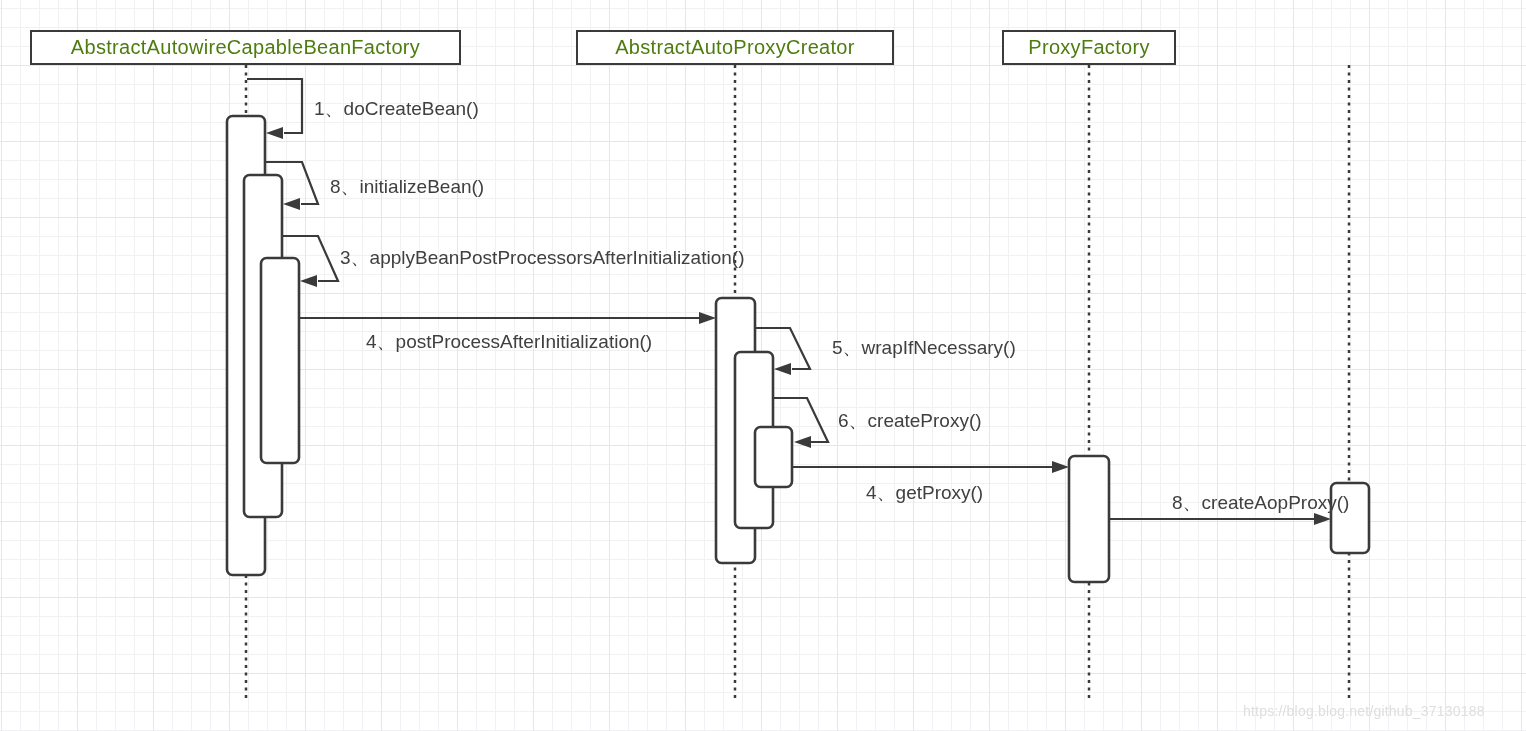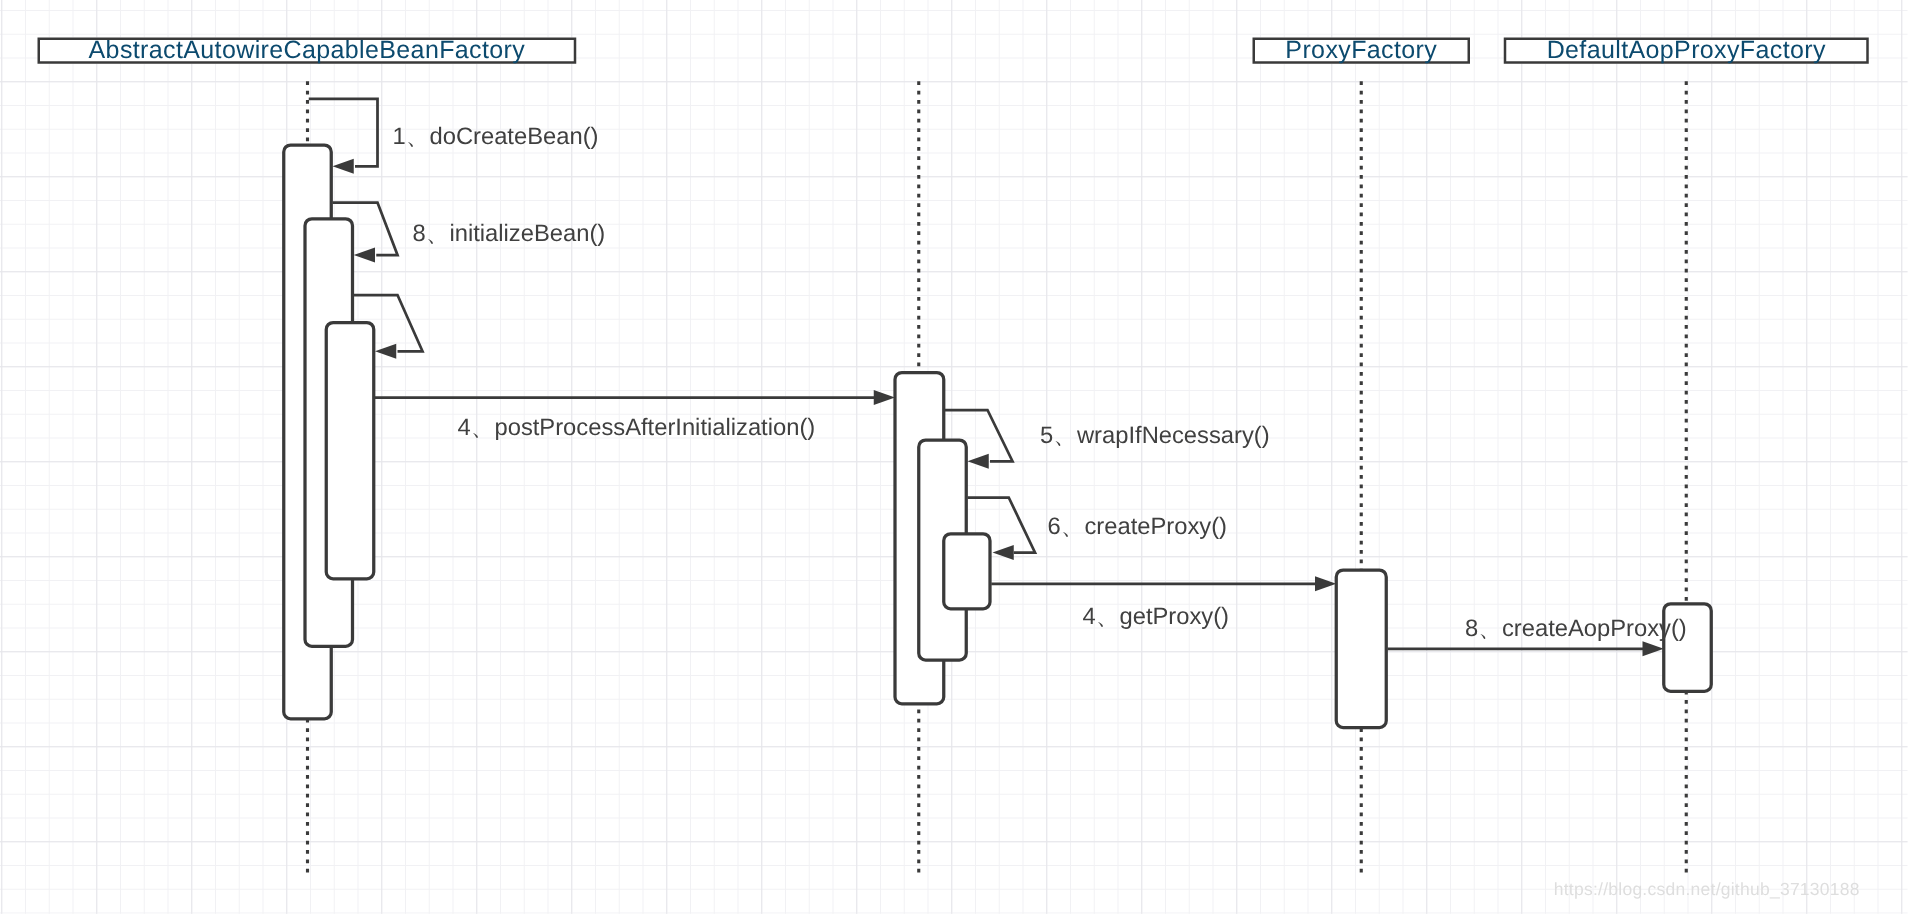--- a/index.html
+++ b/index.html
@@ -20,25 +20,25 @@
     background-image:
       linear-gradient(var(--grid-major) 1px, transparent 1px),
       linear-gradient(90deg, var(--grid-major) 1px, transparent 1px),
       linear-gradient(var(--grid-minor) 1px, transparent 1px),
       linear-gradient(90deg, var(--grid-minor) 1px, transparent 1px);
     background-size:76px 76px,76px 76px,19px 19px,19px 19px;
     background-position:1px 65px,1px 65px,1px 8px,1px 8px;
   }
   #shapes{position:absolute;left:0;top:0;width:1526px;height:731px;color:var(--stroke);}
   .lifeline-header{
-    position:absolute;top:30px;height:21px;
+    position:absolute;top:30px;height:35px;
     box-sizing:border-box;border:2.5px solid var(--stroke);
     background:var(--background);
     display:flex;align-items:center;justify-content:center;
-    font-size:20px;color:#0c4a6e;letter-spacing:0.3px;white-space:nowrap;
+    font-size:20px;color:#4d7c0f;letter-spacing:0.3px;white-space:nowrap;
   }
   #header-1{left:30px;width:431px;}
   #header-2{left:576px;width:318px;}
   #header-3{left:1002px;width:174px;}
   #header-4{left:1203px;width:292px;}
   .msg-label{
     position:absolute;font-size:19px;color:var(--text);white-space:nowrap;
   }
   #msg-1{left:314px;top:96px;}
   #msg-2{left:330px;top:174px;}
@@ -108,26 +108,27 @@
         <polygon points="1069,467 1052,461 1052,473" fill="currentColor" stroke="none"></polygon>
       </g>
       <g>
         <path d="M1110 519 H1315"></path>
         <polygon points="1331,519 1314,513 1314,525" fill="currentColor" stroke="none"></polygon>
       </g>
     </g>
   </svg>
 
   <div id="header-1" class="lifeline-header">AbstractAutowireCapableBeanFactory</div>
+  <div id="header-2" class="lifeline-header">AbstractAutoProxyCreator</div>
   <div id="header-3" class="lifeline-header">ProxyFactory</div>
-  <div id="header-4" class="lifeline-header">DefaultAopProxyFactory</div>
 
   <div id="msg-1" class="msg-label">1、doCreateBean()</div>
   <div id="msg-2" class="msg-label">8、initializeBean()</div>
+  <div id="msg-3" class="msg-label">3、applyBeanPostProcessorsAfterInitialization()</div>
   <div id="msg-4" class="msg-label">4、postProcessAfterInitialization()</div>
   <div id="msg-5" class="msg-label">5、wrapIfNecessary()</div>
   <div id="msg-6" class="msg-label">6、createProxy()</div>
   <div id="msg-7" class="msg-label">4、getProxy()</div>
   <div id="msg-8" class="msg-label">8、createAopProxy()</div>
 
-  <div id="watermark">https://blog.csdn.net/github_37130188</div>
+  <div id="watermark">https://blog.blog.net/github_37130188</div>
 
 </div>
 
 </body></html>

